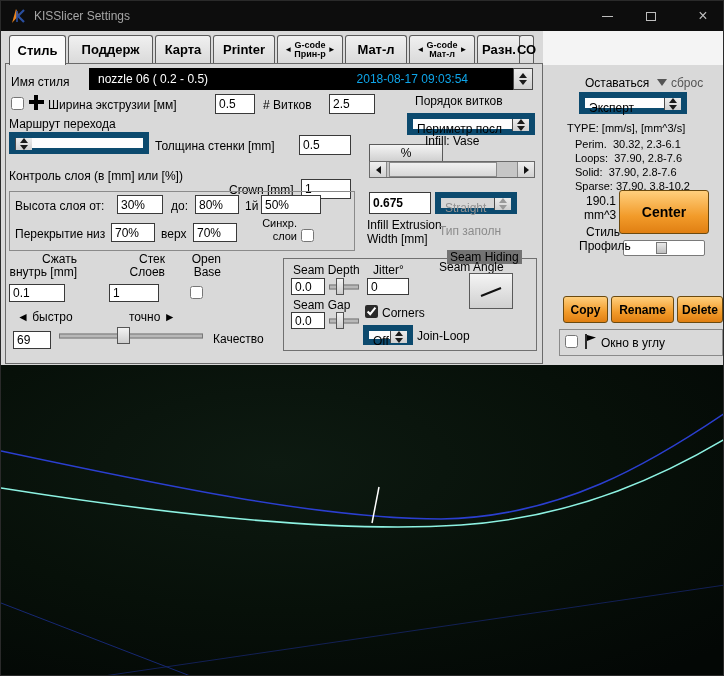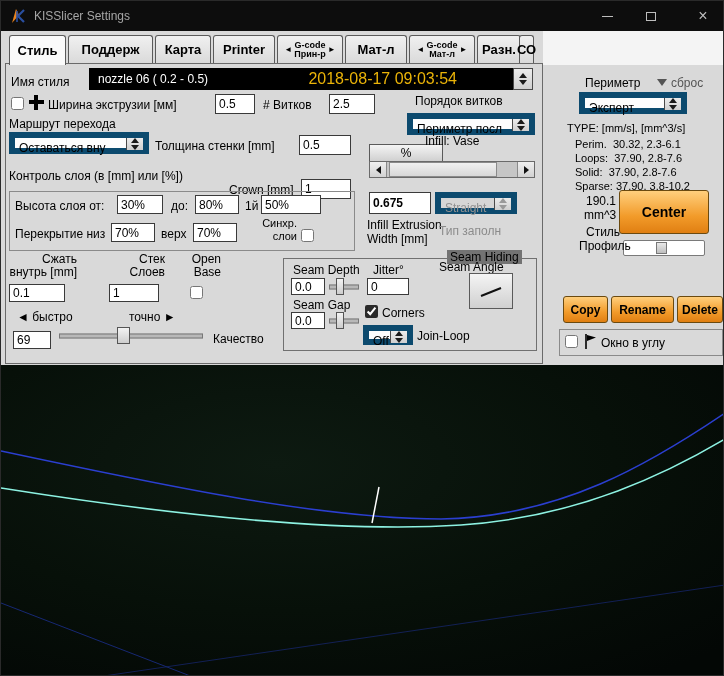--- a/index.html
+++ b/index.html
@@ -46,21 +46,21 @@
   .tabstrip-right{position:absolute;left:542px;top:30px;width:182px;height:34px;background:#f4f4f4}
   .tab{position:absolute;top:34px;height:28px;background:linear-gradient(#f0f0f0,#dadada);border:1px solid #5a5a5a;border-bottom:none;box-sizing:border-box;display:flex;align-items:center;justify-content:center;font-size:13px;font-weight:bold;color:#000;border-radius:3px 3px 0 0;z-index:2}
   .tab.active{background:#fafafa;height:30px;z-index:5}
   .tab.gtab{font-size:9px;gap:2px}
   .gtab .glines{display:flex;flex-direction:column;align-items:center;line-height:9px;font-size:9px}
   .gtab .garrow{font-size:8px}
   .panel{position:absolute;left:4px;top:62px;width:538px;height:301px;background:#d9d9d9;border:1px solid #6a6a6a;box-sizing:border-box;z-index:1}
   .ctrl{z-index:3}
   .darkcombo{position:absolute;background:#000;border:1px solid #000;display:flex;align-items:center;box-sizing:border-box;z-index:3}
   .darkcombo .dname{color:#fff;font-size:12px;padding-left:8px;flex:1;white-space:nowrap}
-  .darkcombo .dtime{color:#eab308;font-size:16px;padding-right:55px;white-space:nowrap}
+  .darkcombo .dtime{color:#0ea5e9;font-size:12px;padding-right:44px;white-space:nowrap}
   .plusicon{position:absolute;width:15px;height:15px;z-index:3}
   .plusicon::before{content:"";position:absolute;left:5px;top:0;width:4px;height:15px;background:#000}
   .plusicon::after{content:"";position:absolute;top:5px;left:0;height:4px;width:15px;background:#000}
   .viewport{position:absolute;left:0;top:364px;width:724px;height:312px;background:#04080a}
   .resettri{position:absolute;width:0;height:0;border-left:5px solid transparent;border-right:5px solid transparent;border-top:7px solid #555;z-index:3}
   .mini-white{position:absolute;border:1px solid #7a7a7a;background:#fff;border-radius:2px;box-sizing:border-box;z-index:3}
   .mini-white .mwh{position:absolute;top:1px;bottom:1px;width:11px;background:linear-gradient(#e8e8e8,#bfbfbf);border:1px solid #777;box-sizing:border-box}
 </style>
 </head>
 <body>
@@ -148,21 +148,20 @@
   <div class="combo ctrl" style="left:406px;top:112px;width:128px;height:22px">
     <span class="ctxt">Периметр посл</span>
     <span class="spin">
         <span class="tri-up"></span>
         <span class="tri-down"></span>
       </span>
   </div>
 
   <div class="lbl ctrl" style="left:8px;top:116px">Маршрут перехода</div>
   <div class="combo ctrl" style="left:8px;top:131px;width:140px;height:22px">
-    <span class="ctxt">Оставаться вну</span>
     <span class="spin">
         <span class="tri-up"></span>
         <span class="tri-down"></span>
       </span>
   </div>
   <div class="lbl ctrl" style="left:154px;top:138px">Толщина стенки [mm]</div>
   <input class="inp ctrl" style="left: 298px; top: 134px; width: 52px; height: 20px;" value="0.5">
 
   <div class="gbtn ctrl" style="left:368px;top:143px;width:74px;height:18px">%</div>
   <div class="lbl ctrl" style="left:424px;top:133px">Infill: Vase</div>
@@ -258,21 +257,21 @@
   <div class="lbl ctrl" style="left:381px;top:305px">Corners</div>
   <div class="combo ctrl" style="left:362px;top:324px;width:50px;height:20px">
     <span class="ctxt">Off</span>
     <span class="spin">
         <span class="tri-up"></span>
         <span class="tri-down"></span>
       </span>
   </div>
   <div class="lbl ctrl" style="left:416px;top:328px">Join-Loop</div>
 
-  <div class="lbl ctrl" style="left:584px;top:75px">Периметр</div>
+  <div class="lbl ctrl" style="left:584px;top:75px">Оставаться</div>
   <div class="resettri" style="left:656px;top:78px"></div>
   <div class="lbl ctrl" style="left:670px;top:75px;color:#555">сброс</div>
   <div class="combo ctrl" style="left:578px;top:91px;width:108px;height:22px">
     <span class="ctxt">Эксперт</span>
     <span class="spin">
         <span class="tri-up"></span>
         <span class="tri-down"></span>
       </span>
   </div>
   <div class="lbl small pre ctrl" style="left:566px;top:120px">TYPE: [mm/s], [mm^3/s]</div>

